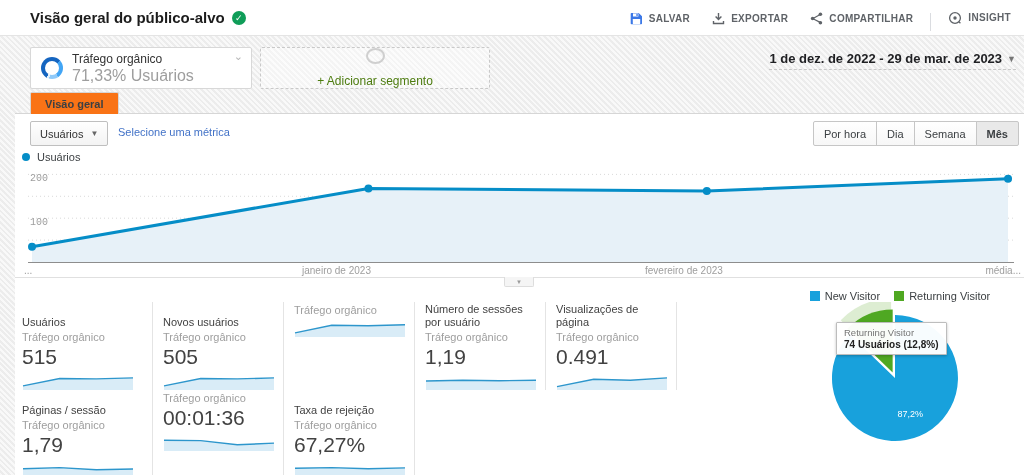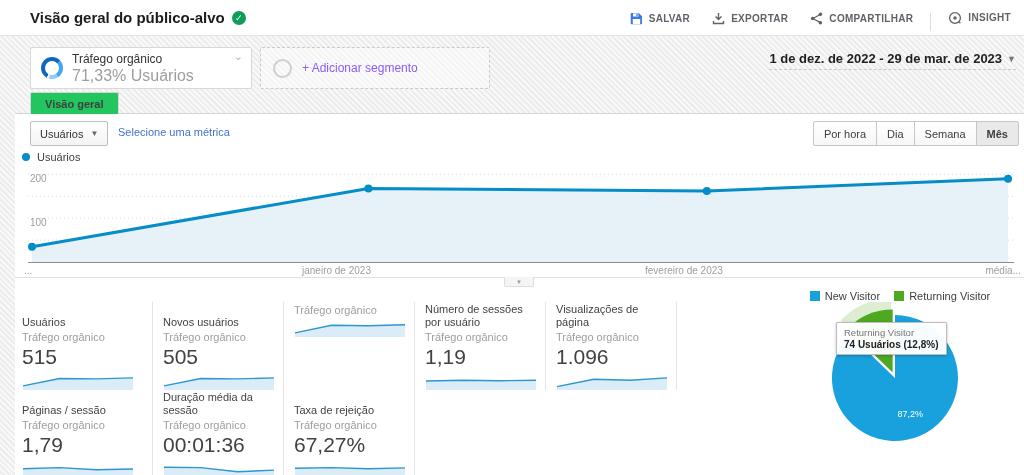--- a/index.html
+++ b/index.html
@@ -32,30 +32,30 @@
     display:flex; align-items:center; padding:0 8px 0 10px; cursor:pointer; }
   .donut{ position:relative; width:22px; height:22px; border-radius:50%; flex:0 0 auto;
     background:conic-gradient(from 210deg,#1565c0 0 55%,#42a5f5 55% 82%,#90caf9 82% 96%,#e3f0fb 96% 100%); }
   .donut i{ position:absolute; left:4px; top:4px; width:14px; height:14px; border-radius:50%; background:#fff; }
   .seg-text{ margin-left:9px; min-width:0; }
   .seg-name{ font-size:12px; color:#333; }
   .seg-detail{ font-size:16px; color:#9e9e9e; margin-top:1px; }
   .seg-chev{ margin-left:auto; align-self:flex-start; margin-top:2px; color:#b5b5b5; font-size:11px; }
   .segment-add{ position:absolute; left:260px; top:47px; width:230px; height:42px;
     border:1px dashed #c9c9c9; border-radius:2px; background:rgba(255,255,255,.45);
-    display:flex; align-items:center; gap:10px; padding:0 12px; color:#8b5cf6; font-size:12px; cursor:pointer; }
+    display:flex; align-items:center; gap:10px; padding:0 12px; color:#4d7c0f; font-size:12px; cursor:pointer;flex-direction:column; }
   .add-circle{ width:19px; height:19px; border:2px solid #cfcfcf; border-radius:50%; }
   .date-range{ position:absolute; right:8px; top:51px; font-size:13px; color:#202124;
     display:flex; align-items:center; gap:5px; cursor:pointer;
     border-bottom:1px dashed #c9c9c9; padding-bottom:3px;font-weight:bold; }
   .date-range .caret{ font-size:9px; color:#757575; }
 
   
   .panel{ position:absolute; left:15px; top:113px; right:0; bottom:0; background:#fff; border-top:1px solid #d6d6d6; }
-  .tab{ position:absolute; left:30px; top:92px; height:22px; background:#22c55e; z-index:2;
+  .tab{ position:absolute; left:30px; top:92px; height:22px; background:#f97316; z-index:2;
     border:1px solid #d6d6d6; border-bottom:none; border-radius:2px 2px 0 0;
     display:flex; align-items:center; padding:0 14px; font-size:11px; font-weight:bold; color:#3c4043; cursor:pointer; }
 
   
   .metric-btn{ position:absolute; left:30px; top:121px; height:25px; z-index:1;
     border:1px solid #bfbfbf; border-radius:2px; background:linear-gradient(#fff,#f3f3f3);
     display:flex; align-items:center; gap:7px; padding:0 9px; font-size:11px; color:#333; cursor:pointer; }
   .metric-btn .caret{ font-size:8px; color:#666; }
   .vs-x{ position:absolute; left:101px; top:125px; font-size:10px; font-weight:bold; color:#757575; }
   .metric-link{ position:absolute; left:118px; top:126px; font-size:11px; color:#4272c7; text-decoration:none; cursor:pointer; }
@@ -64,21 +64,21 @@
     background:linear-gradient(#fff,#f7f7f7); border:1px solid #c6c6c6; margin-left:-1px; cursor:pointer; }
   .gran-btn:first-child{ border-radius:2px 0 0 2px; margin-left:0; }
   .gran-btn:last-child{ border-radius:0 2px 2px 0; }
   .gran-btn.selected{ background:#e9e9e9; font-weight:bold; }
 
   
   .chart-legend{ position:absolute; left:22px; top:151px; display:flex; align-items:center; gap:7px;
     font-size:11px; color:#3c4043; }
   .legend-dot{ width:8px; height:8px; border-radius:50%; background:#058dc7; }
   #main-svg{ position:absolute; left:28px; top:170px; }
-  .ytick{ position:absolute; left:30px; font-size:10px; color:#9e9e9e; z-index:1; }
+  .ytick{ position:absolute; left:30px; font-size:10px; color:#9e9e9e; z-index:1;font-family:Liberation Mono, monospace; }
   .xtick{ position:absolute; top:265px; font-size:10px; color:#9e9e9e; }
   .xtick.c{ width:130px; }
   .chart-divider{ position:absolute; left:15px; right:0; top:277px; border-top:1px solid #e0e0e0; }
   .collapse-btn{ position:absolute; left:504px; top:277px; width:30px; height:10px;
     background:#f5f5f5; border:1px solid #ddd; border-top:none; border-radius:0 0 2px 2px;
     display:flex; align-items:center; justify-content:center; cursor:pointer;
     font-size:6px; color:#9a9a9a; line-height:1; }
 
   
   .cards-row{ position:absolute; left:22px; display:flex; }
@@ -243,40 +243,39 @@
       <div class="card-seg">Tráfego orgânico</div>
       <div class="card-value">1,19</div>
       <svg class="spark" width="112" height="20" viewBox="0 0 112 20">
           <path d="M1.0,11.0 L37.7,10.3 L74.3,10.7 L111.0,10.3 L111,20 L1,20 Z" fill="#d9ecf7"></path>
           <path d="M1.0,11.0 L37.7,10.3 L74.3,10.7 L111.0,10.3" fill="none" stroke="#2d96cc" stroke-width="1.4"></path>
         </svg>
     </div>
     <div class="card">
       <div class="card-title">Visualizações de página</div>
       <div class="card-seg">Tráfego orgânico</div>
-      <div class="card-value">1.096</div>
+      <div class="card-value">0.491</div>
       <svg class="spark" width="112" height="20" viewBox="0 0 112 20">
           <path d="M1.0,16.6 L37.7,9.3 L74.3,10.3 L111.0,7.9 L111,20 L1,20 Z" fill="#d9ecf7"></path>
           <path d="M1.0,16.6 L37.7,9.3 L74.3,10.3 L111.0,7.9" fill="none" stroke="#2d96cc" stroke-width="1.4"></path>
         </svg>
     </div>
   </div>
 
   <div class="cards-row row2">
     <div class="card">
       <div class="card-title">Páginas / sessão</div>
       <div class="card-seg">Tráfego orgânico</div>
       <div class="card-value">1,79</div>
       <svg class="spark" width="112" height="20" viewBox="0 0 112 20">
           <path d="M1.0,10.7 L37.7,9.6 L74.3,11.7 L111.0,11.0 L111,20 L1,20 Z" fill="#d9ecf7"></path>
           <path d="M1.0,10.7 L37.7,9.6 L74.3,11.7 L111.0,11.0" fill="none" stroke="#2d96cc" stroke-width="1.4"></path>
         </svg>
     </div>
     <div class="card">
-      <div class="card-title">Duração média da sessão</div>
       <div class="card-seg">Tráfego orgânico</div>
       <div class="card-value">00:01:36</div>
       <svg class="spark" width="112" height="20" viewBox="0 0 112 20">
           <path d="M1.0,9.3 L37.7,9.6 L74.3,13.8 L111.0,12.1 L111,20 L1,20 Z" fill="#d9ecf7"></path>
           <path d="M1.0,9.3 L37.7,9.6 L74.3,13.8 L111.0,12.1" fill="none" stroke="#2d96cc" stroke-width="1.4"></path>
         </svg>
     </div>
     <div class="card">
       <div class="card-title">Taxa de rejeição</div>
       <div class="card-seg">Tráfego orgânico</div>

